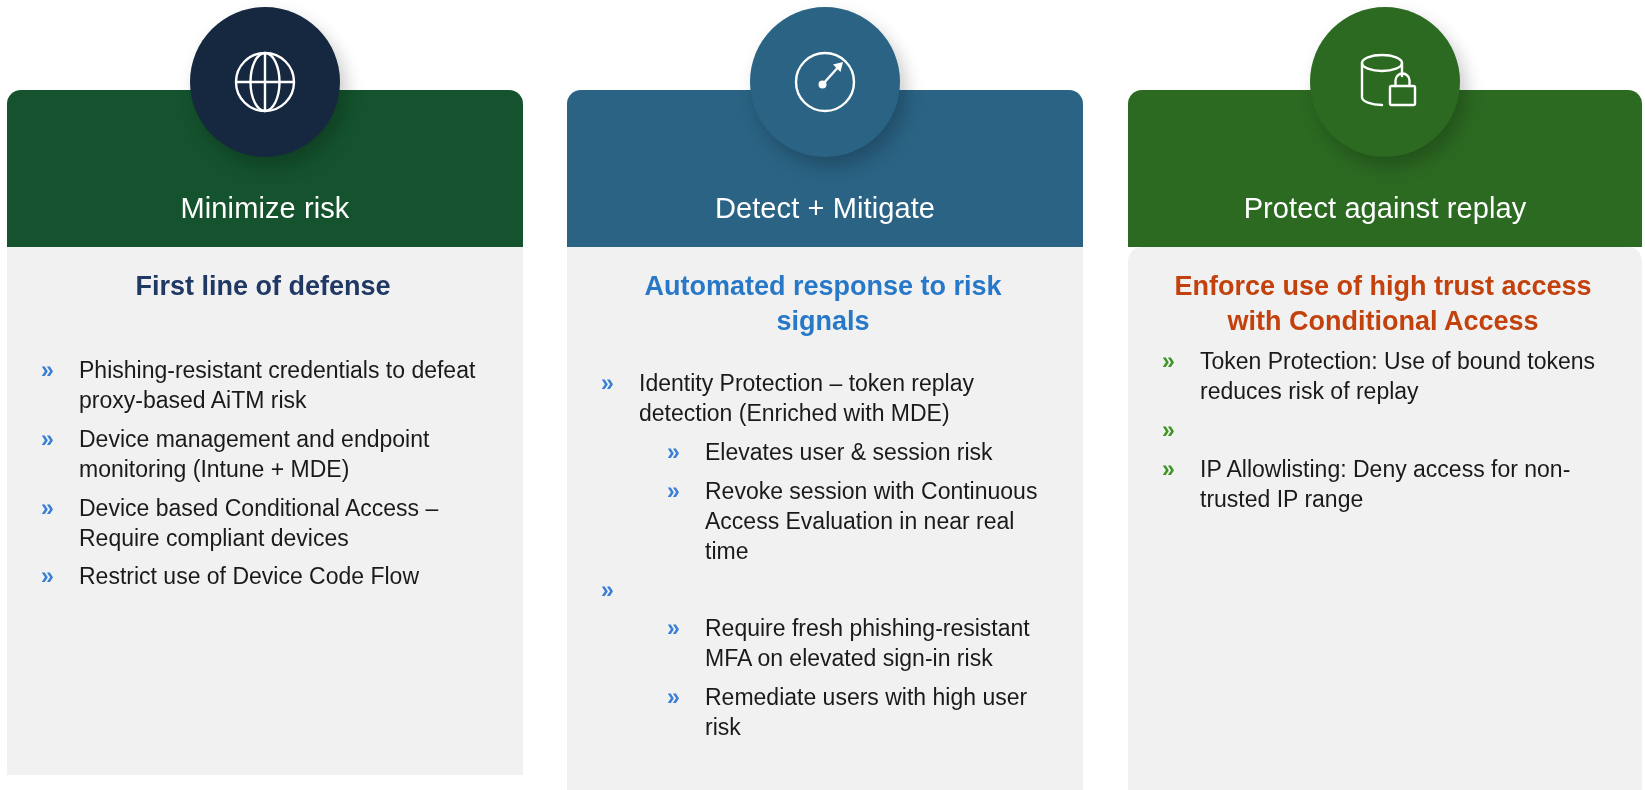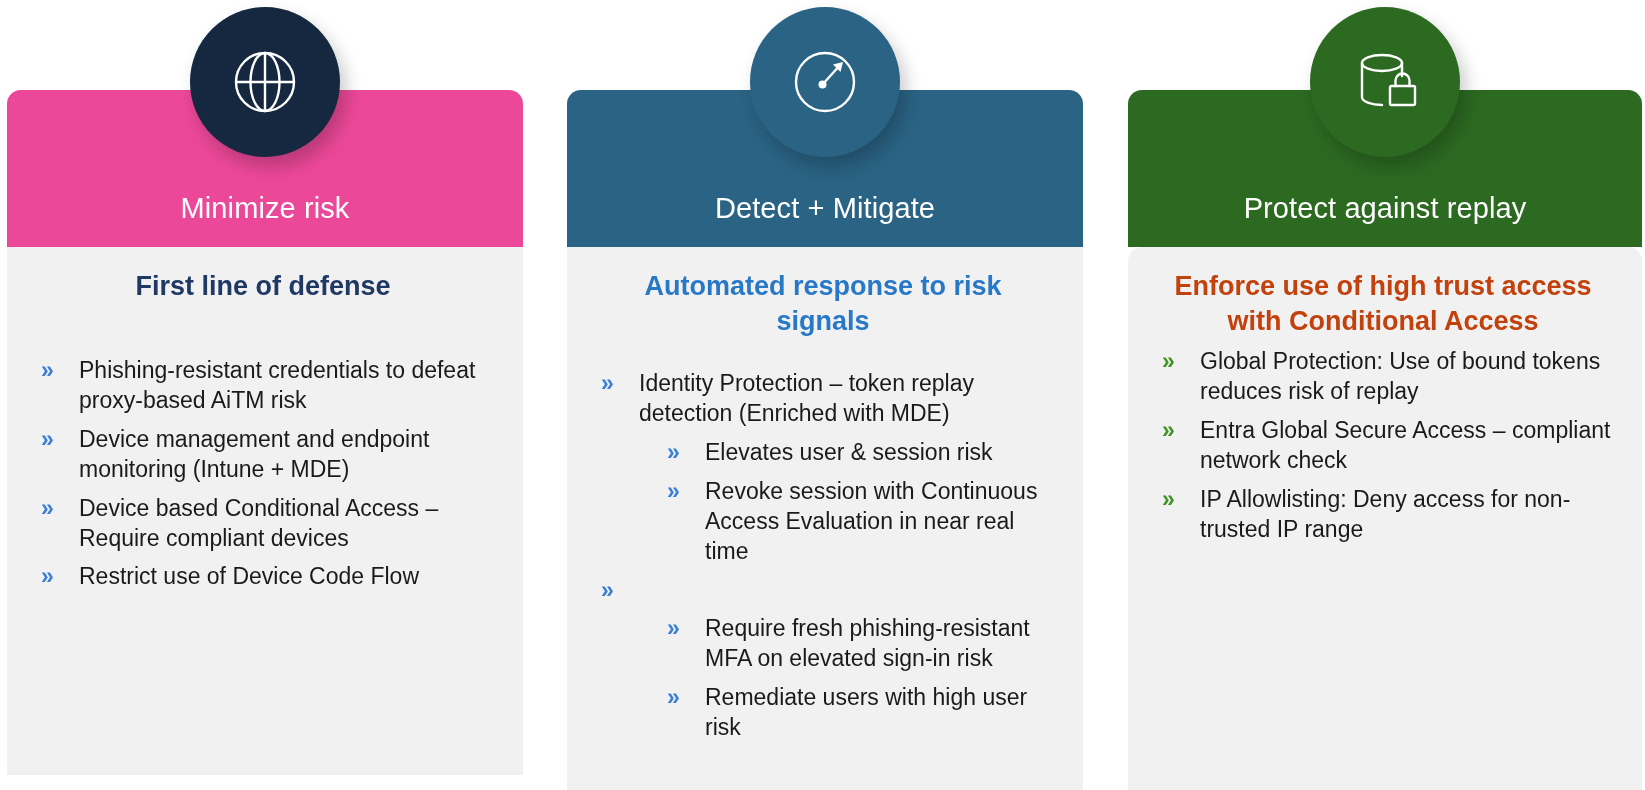--- a/index.html
+++ b/index.html
@@ -38,21 +38,21 @@
     right: 0;
     top: 90px;
     height: 157px;
     border-radius: 14px 14px 0 0;
     box-sizing: border-box;
     display: flex;
     align-items: flex-end;
     justify-content: center;
     padding-bottom: 22px;
   }
-  .card-1 .card-header { background: #ec4899; }
+  .card-1 .card-header { background: #14532d; }
   .card-2 .card-header { background: #2a6384; align-items: flex-end; }
   .card-3 .card-header { background: #2c6a22; }
 
   .card-header-title {
     color: #ffffff;
     font-size: 29px;
     font-weight: 400;
     letter-spacing: 0.1px;
     line-height: 1.1;
     text-align: center;
@@ -244,25 +244,24 @@
         <path d="M50.5 44 V38.5 A7 7 0 0 1 64.5 38.5 V44"></path>
       </svg>
     </div>
 
     <div class="card-body">
       <div class="body-title">Enforce use of high trust access with Conditional Access</div>
 
       <ul class="bullet-list">
         <li class="bullet level-1">
           <span class="bullet-marker">»</span>
-          <span class="bullet-text">Global Protection:  Use of bound tokens reduces risk of replay</span>
-        </li>
-        <li class="bullet level-1">
-          <span class="bullet-marker">»</span>
-          <span class="bullet-text">Entra Global Secure Access – compliant network check</span>
+          <span class="bullet-text">Token Protection:  Use of bound tokens reduces risk of replay</span>
+        </li>
+        <li class="bullet level-1">
+          <span class="bullet-marker">»</span>
         </li>
         <li class="bullet level-1">
           <span class="bullet-marker">»</span>
           <span class="bullet-text">IP Allowlisting: Deny access for non-trusted IP range</span>
         </li>
       </ul>
     </div>
   </div>
 
 </div>

